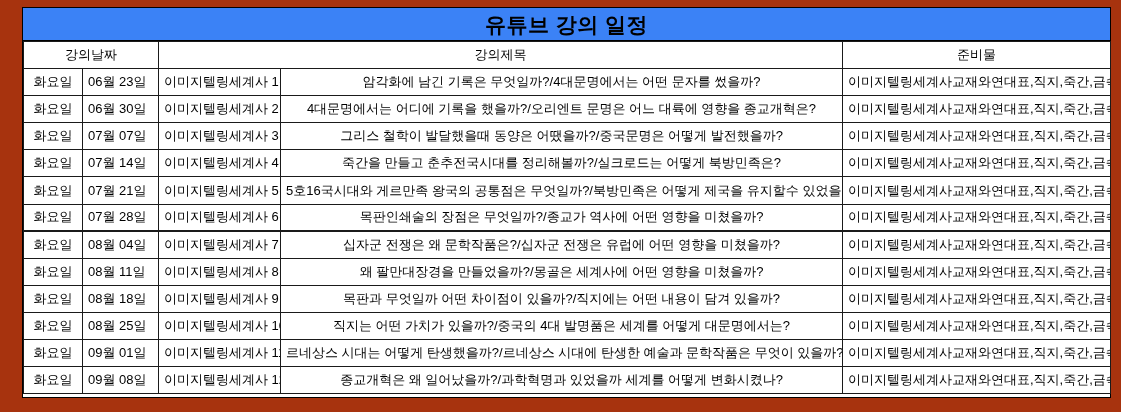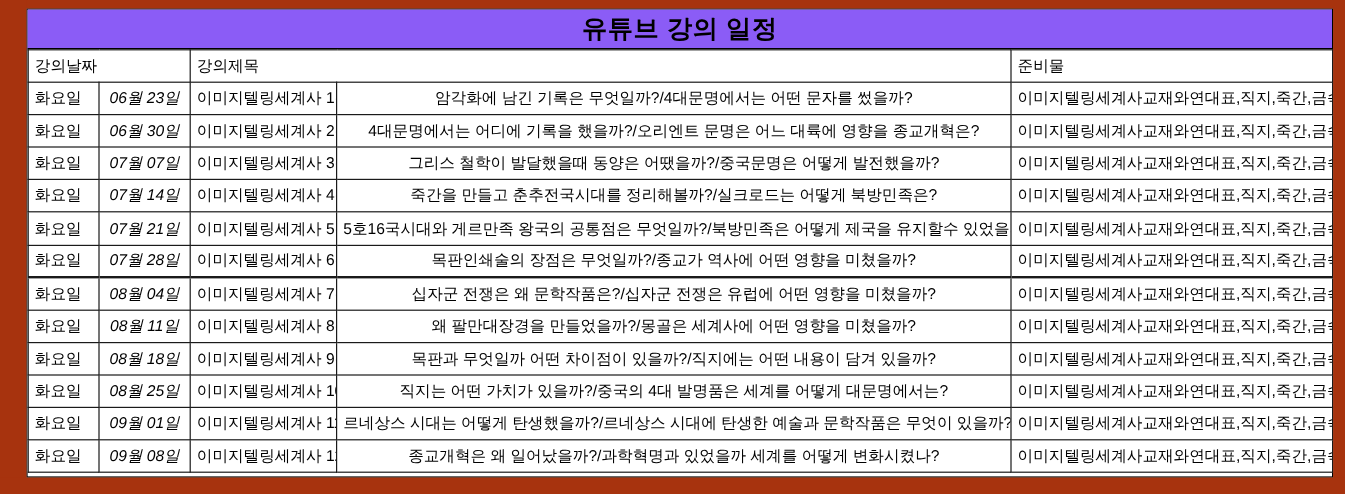--- a/index.html
+++ b/index.html
@@ -33,21 +33,21 @@
   }
 
   #title-bar {
     height: 33px;
     line-height: 33px;
     text-align: center;
     font-size: 21px;
     font-weight: bold;
     color: #000000;
     border-bottom: 1px solid #000000;
-    background: #8b5cf6;
+    background: #3b82f6;
     letter-spacing: 0.5px;
   }
 
   table.sched {
     border-collapse: collapse;
     width: 100%;
     table-layout: fixed;
     background: #FFFFFF;
   }
 
@@ -56,35 +56,35 @@
     font-size: 13px;
     color: #000000;
     padding: 0 5px;
     height: 27.1px;
     white-space: nowrap;
     overflow: hidden;
     font-weight: normal;
   }
 
   th.h-date, th.h-title, th.h-prep {
-    text-align: left;
+    text-align: center;
     height: 26px;
     font-weight: normal;
     font-size: 13.5px;
   }
 
   
   col.c-day   { width: 59px;  }
   col.c-date  { width: 76px;  }
   col.c-sub   { width: 122px; }
   col.c-topic { width: 562px; }
   col.c-prep  { width: 268px; }
 
-  td.day   { text-align: left; }
-  td.date  { text-align: center; font-style: italic; }
+  td.day   { text-align: center; }
+  td.date  { text-align: left; }
   td.sub   { text-align: left; padding-left: 4px; }
   td.topic { text-align: center; padding-left: 4px; }
   td.prep  { text-align: left; padding-left: 3px; font-size: 12.5px; }
 
   
   tr.group-end > td { border-bottom: 2px solid #1a1a1a; }
 
   
   #left-strip {
     position: absolute;

